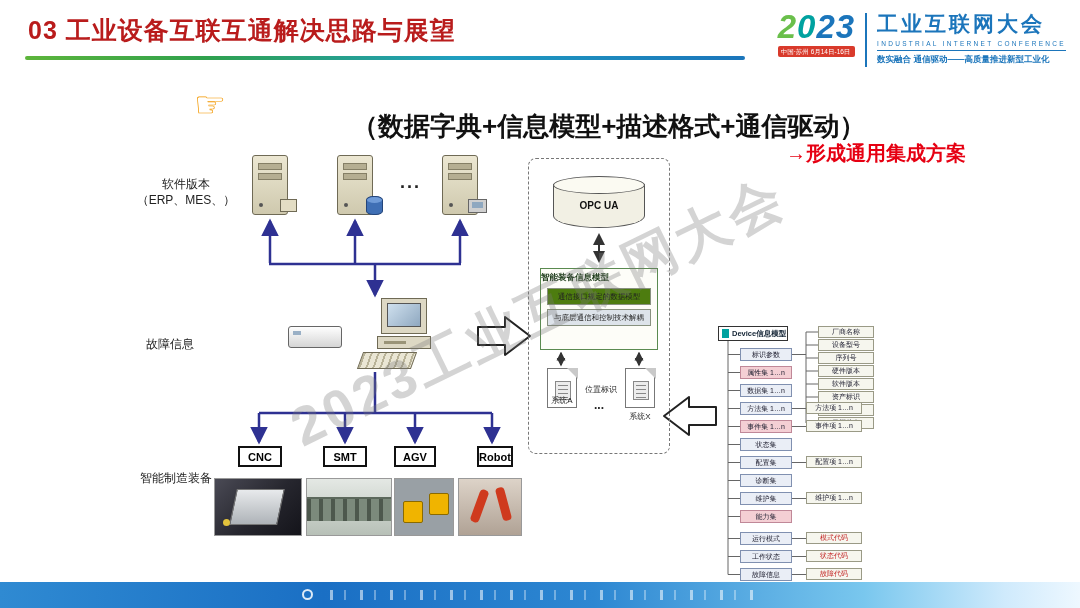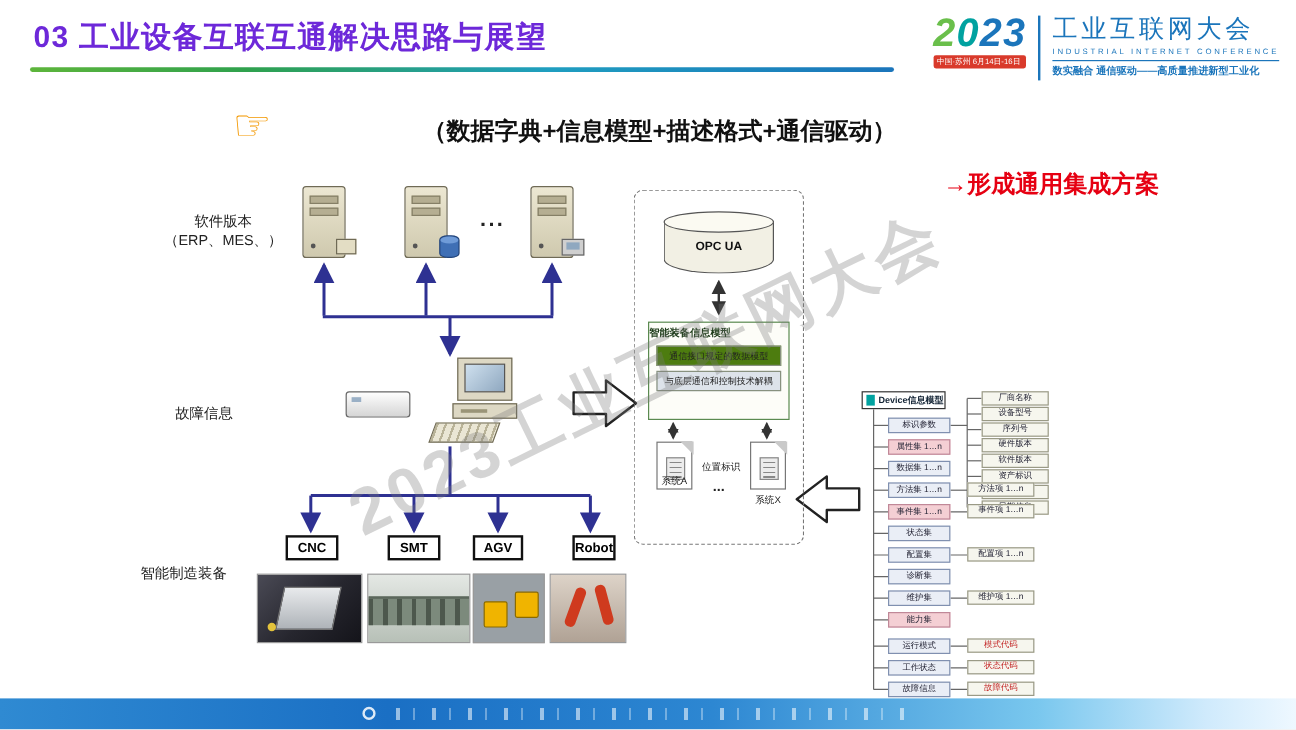--- a/index.html
+++ b/index.html
@@ -1,39 +1,39 @@
 <!DOCTYPE html>
 <html><head>
 <meta charset="utf-8">
 <style>
   html,body { margin:0; padding:0; background:#e9e9e9; }
   .stage { position:relative; width:1080px; height:608px; background:#ffffff; overflow:hidden;
            font-family:"Liberation Sans", sans-serif; }
 
   
-  .slide-title { position:absolute; left:28px; top:14px; font-size:25px; font-weight:bold; color:#6d28d9; letter-spacing:1px; white-space:nowrap; }
+  .slide-title { position:absolute; left:28px; top:14px; font-size:25px; font-weight:bold; color:#b91c1c; letter-spacing:1px; white-space:nowrap; }
   .title-underline { position:absolute; left:25px; top:56px; width:720px; height:4px; border-radius:2px;
                      background:linear-gradient(90deg,#5db53b 0%,#2fa14d 25%,#1f9ec0 60%,#1b75bb 100%); }
 
   .logo { position:absolute; right:14px; top:10px; display:flex; align-items:flex-start; gap:10px; }
   .logo-left { text-align:left; }
   .logo-year { font-size:33px; font-weight:800; font-style:italic; line-height:34px; letter-spacing:1px; }
   .logo-year .c1{color:#6abf4b;} .logo-year .c2{color:#00a2a0;} .logo-year .c3{color:#1b75bb;} .logo-year .c4{color:#1b75bb;}
   .logo-venue { margin-top:2px; background:#d93a2b; color:#fff; font-size:6.5px; line-height:9px; padding:1px 3px; border-radius:2px; white-space:nowrap; }
   .logo-div { width:2px; height:54px; background:#1b75bb; margin-top:3px; }
   .logo-right { color:#1b75bb; }
-  .logo-name { font-size:21px; font-weight:normal; letter-spacing:3px; white-space:nowrap; }
+  .logo-name { font-size:21px; font-weight:bold; letter-spacing:3px; white-space:nowrap; }
   .logo-en { font-size:6.5px; letter-spacing:2.3px; margin-top:2px; white-space:nowrap; }
   .logo-line { height:1px; background:#1b75bb; margin:3px 0; }
   .logo-tagline { font-size:8.5px; font-weight:bold; white-space:nowrap; }
 
   
   .pointer { position:absolute; left:194px; top:84px; font-size:36px; color:#f39800; }
   .sub-label { position:absolute; left:243px; top:97px; font-size:22px; font-weight:bold; color:#1a1adf; white-space:nowrap; }
-  .sub-formula { position:absolute; left:352px; top:96px; font-size:20px; font-weight:bold; color:#111; white-space:nowrap; }
+  .sub-formula { position:absolute; left:352px; top:109px; font-size:26px; font-weight:bold; color:#111; white-space:nowrap; }
   .conclusion { position:absolute; left:786px; top:140px; font-size:20px; font-weight:bold; color:#e60012; white-space:nowrap; }
 
   
   .lbl { position:absolute; font-size:12px; color:#222; text-align:center; line-height:16px; }
 
   .server { position:absolute; width:36px; height:60px; border:1.5px solid #6f6a55; border-radius:3px;
             background:linear-gradient(#ece7d2,#cfc9ae); box-sizing:border-box; }
   .server::before, .server::after { content:""; position:absolute; left:5px; right:5px; height:5px;
             background:#b5ae92; border:1px solid #857f66; }
   .server::before { top:7px; } .server::after { top:17px; }
@@ -212,21 +212,21 @@
         <line x1="792" y1="556.5" x2="806" y2="556.5"></line>
       <line x1="792" y1="574.5" x2="806" y2="574.5"></line>
     </g>
   </svg>
 
   <div class="lbl" style="left:128px; top:176px; width:116px;">
     <div>软件版本</div>
     <div>（ERP、MES、）</div>
   </div>
   <div class="lbl" style="left:138px; top:336px; width:64px;">故障信息</div>
-  <div class="lbl" style="left:105px; top:470px; width:96px;">智能制造装备</div>
+  <div class="lbl" style="left:128px; top:470px; width:96px;">智能制造装备</div>
 
   <div class="server" style="left:252px; top:155px;">
       <div class="led"></div>
     </div>
   <div class="server" style="left:337px; top:155px;">
       <div class="led"></div>
     </div>
   <div class="server" style="left:442px; top:155px;">
       <div class="led"></div>
     </div>

